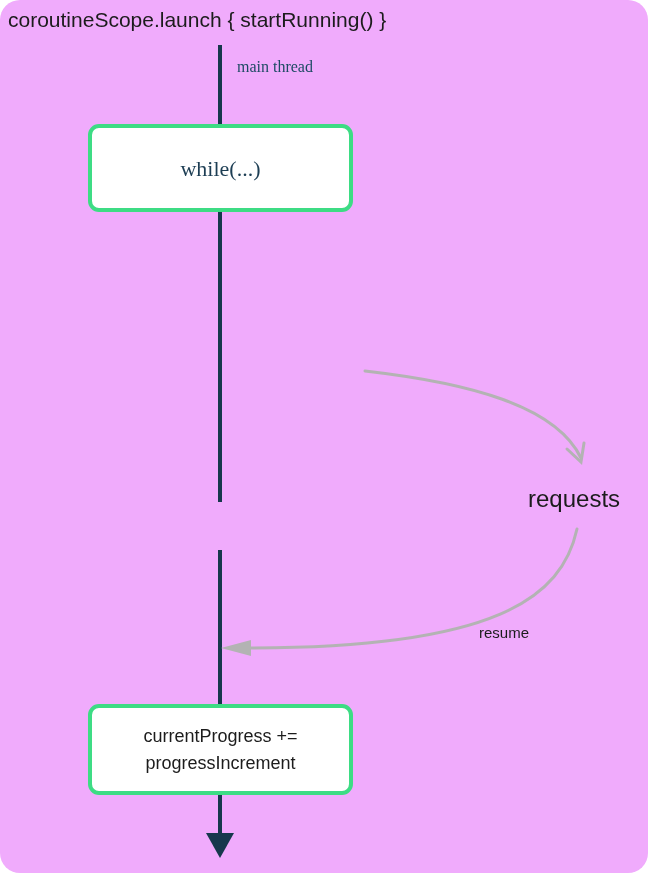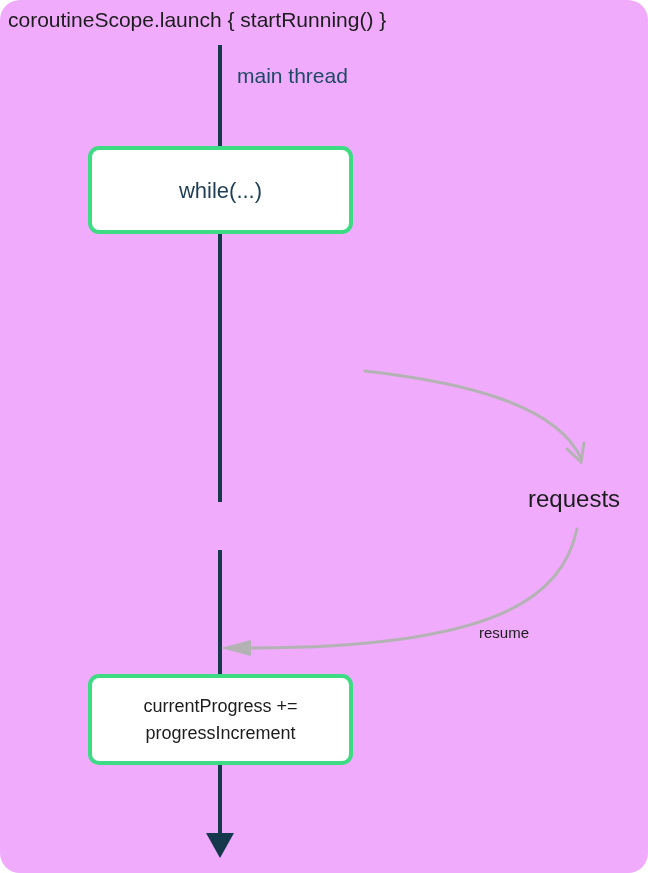--- a/index.html
+++ b/index.html
@@ -47,40 +47,41 @@
   }
   .code-title{
     position:absolute;
     left:8px;top:8px;
     font-size:21px;
     color:var(--text-color);
     white-space:nowrap;
   }
   .thread-label{
     position:absolute;
-    left:237px;top:64px;
-    font-size:21px;
+    left:237px;top:58px;
+    font-size:16px;
     color:var(--thread-text-color);
     white-space:nowrap;
+    font-family:Liberation Serif, serif;
   }
   .box{
     position:absolute;
     left:88px;
     width:265px;
     border:4.5px solid var(--box-border-color);
     border-radius:11px;
     background:#ffffff;
     display:flex;
     align-items:center;
     justify-content:center;
     text-align:center;
   }
-  .box-while{top:146px;height:88px;}
+  .box-while{top:124px;height:88px;font-family:Liberation Serif, serif;}
   .box-delay{top:317px;height:93px;}
-  .box-progress{top:674px;height:91px;}
+  .box-progress{top:704px;height:91px;}
   .box-label{
     font-size:22px;
     color:var(--box-text-color);
     white-space:pre-line;
     line-height:1.5;
   }
   .box-progress .box-label{
     font-size:18px;
     color:var(--text-color);
   }

